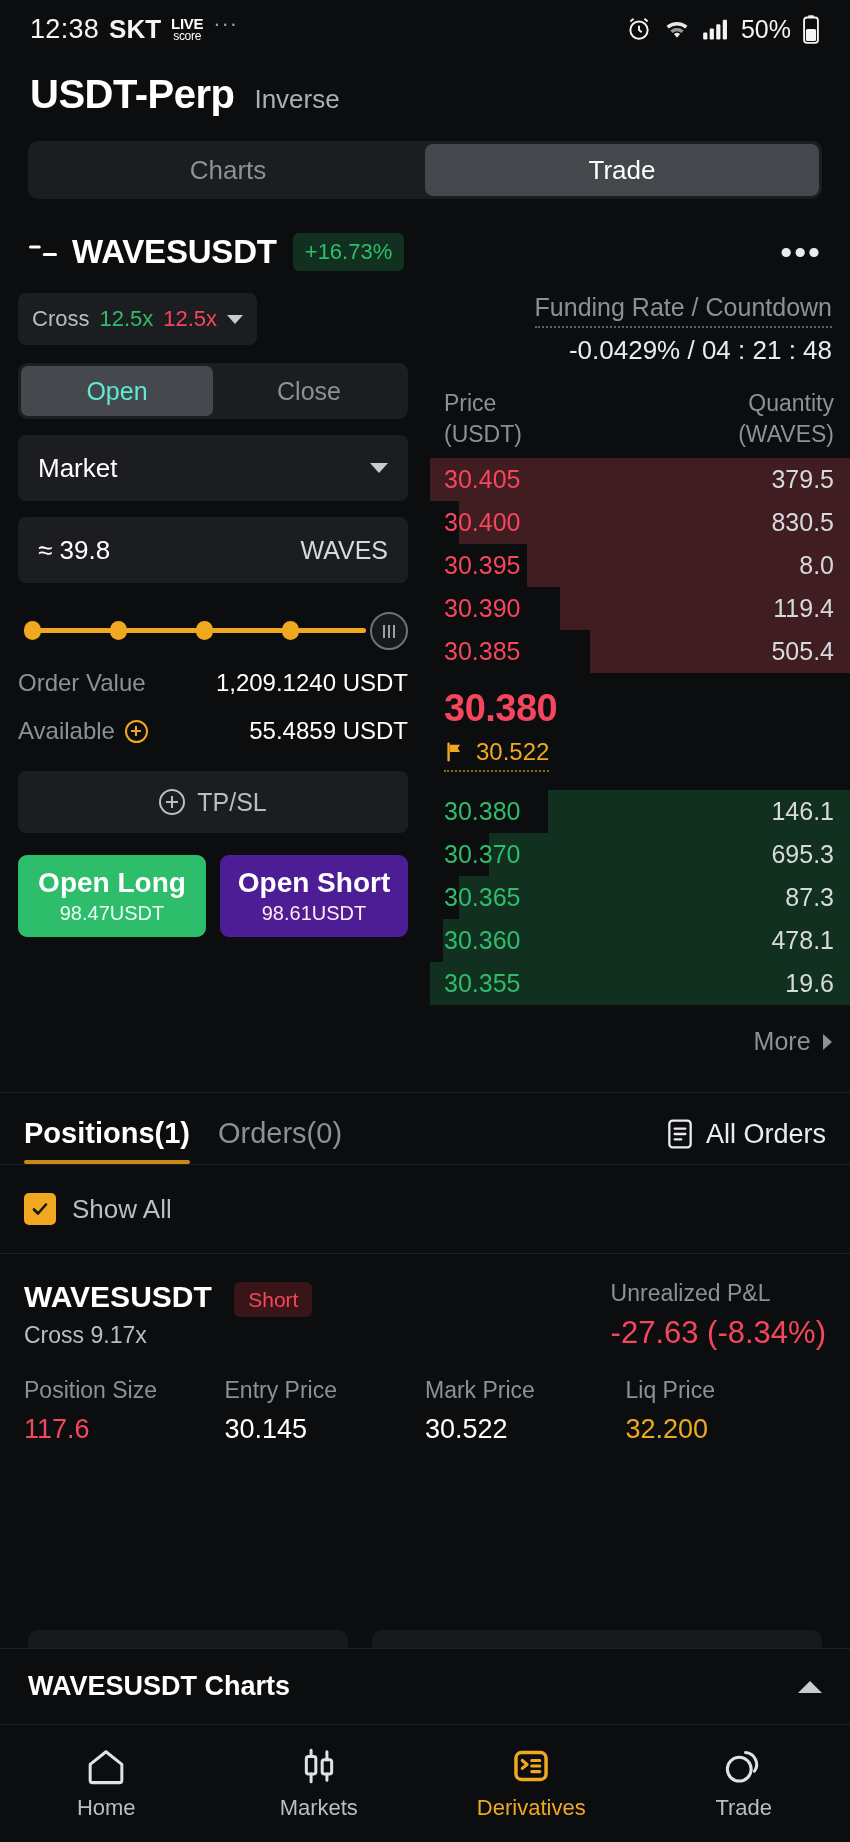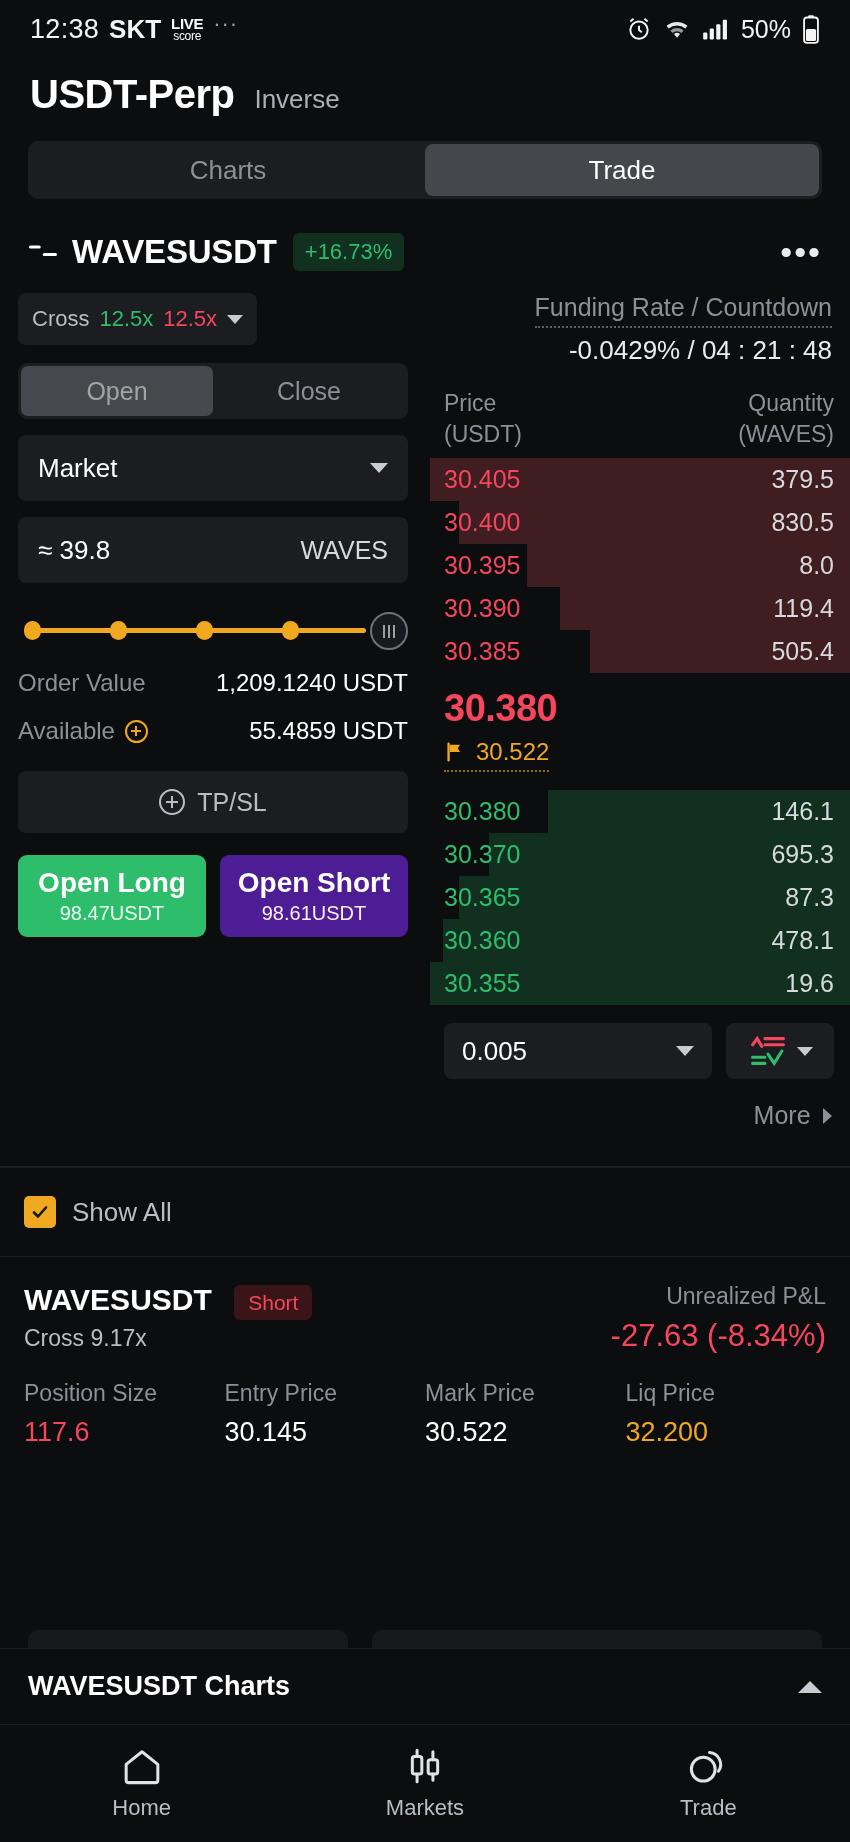--- a/index.html
+++ b/index.html
@@ -73,21 +73,21 @@
   .lev .r { color: #f6465d; }
   .caret { width:0;height:0;border-left:9px solid transparent;border-right:9px solid transparent;border-top:10px solid #c6ccd2; }
   .caret.sm { border-left-width:8px;border-right-width:8px;border-top-width:9px; }
 
   
   .oc {
     margin-top: 18px; height: 56px; background: #1b1d20; border-radius: 9px;
     display: flex; padding: 3px;
   }
   .oc-item { flex:1; display:flex;align-items:center;justify-content:center;font-size:25px;color:#8b9198;border-radius:7px;}
-  .oc-item.active { background:#45484d; color:#a3a3a3; }
+  .oc-item.active { background:#45484d; color:#5eead4; }
 
   
   .field {
     margin-top: 16px; height: 66px; background:#1b1d20; border-radius:8px;
     display:flex;align-items:center;padding:0 20px; font-size:26px; color:#fff;
   }
   .field .right-lbl { margin-left:auto; color:#d6dade; font-size:25px; }
   .field .ca { margin-left:auto; }
 
   
@@ -195,21 +195,21 @@
   .showall { display:flex; align-items:center; gap:16px; padding:28px 24px; }
   .cbox { width:32px;height:32px;border-radius:5px;background:#f0a821;display:flex;align-items:center;justify-content:center;}
   .showall span { font-size:26px;color:#b8bec5; }
 
   .poscard { border-top:1px solid #1d1f22; padding:26px 24px 0; }
   .pc-top { display:flex; align-items:flex-start; }
   .pc-sym { font-size:30px;font-weight:700;color:#fff; }
   .pc-side { margin-left:18px; background:#3a1518; color:#f6465d; font-size:21px;
              padding:6px 14px; border-radius:6px; }
   .pc-lev { font-size:23px; color:#b8bec5; margin-top:8px; }
-  .pc-pnl { margin-left:auto; text-align:right; }
+  .pc-pnl { margin-left:auto; text-align:left; }
   .pc-pnl .l { font-size:23px; color:#8b9198; }
   .pc-pnl .v { font-size:31px; color:#f6465d; margin-top:8px; }
   .pc-grid { display:flex; margin-top:26px; }
   .pc-col { flex:1; }
   .pc-col.c2,.pc-col.c3 { text-align:left; }
   .pc-col.c4 { }
   .pc-col .l { font-size:23px;color:#8b9198; }
   .pc-col .v { font-size:27px;color:#fff;margin-top:10px; }
   .pc-col.c1 .v { color:#f6465d; }
   .pc-col.c4 .v { color:#f0a821; }
@@ -455,44 +455,40 @@
           <span class="ob-price">30.360</span>
           <span class="ob-qty">478.1</span>
         </div>
         <div class="ob-row bid">
           <div class="ob-bar bid" style="width:100%"></div>
           <span class="ob-price">30.355</span>
           <span class="ob-qty">19.6</span>
         </div>
       </div>
 
-      <div class="ob-tools">
-        <div class="tick">
-          <span>0.005</span>
-          <span class="caret"></span>
-        </div>
-        <div class="depthbtn">
-          <svg width="42" height="34" viewBox="0 0 26 22" fill="none" stroke-width="2" stroke-linecap="round">
-            <path d="M3 7l3-4 3 5" stroke="#f6465d"></path>
-            <path d="M11 3h12M11 7h12" stroke="#f6465d"></path>
-            <path d="M3 15h8M3 19h8" stroke="#2ebd6b"></path>
-            <path d="M13 13l4 6 5-8" stroke="#2ebd6b"></path>
-          </svg>
-          <span class="caret sm"></span>
-        </div>
-      </div>
 
       <div class="more-row">
         <span>More</span>
         <span class="tri"></span>
       </div>
     </div>
   </div>
 
   <div class="sep"></div>
+  <div class="postabs">
+    <div class="ptab active">Positions(1)</div>
+    <div class="ptab">Orders(0)</div>
+    <div class="allorders">
+      <svg width="28" height="32" viewBox="0 0 20 24" fill="none" stroke="#eaecef" stroke-width="1.7">
+        <rect x="2" y="2" width="16" height="20" rx="2.5"></rect>
+        <path d="M6 8h8M6 12h8M6 16h5" stroke-linecap="round"></path>
+      </svg>
+      <span>All Orders</span>
+    </div>
+  </div>
   <div class="postabs-sep"></div>
 
   <div class="showall">
     <span class="cbox">
       <svg width="20" height="20" viewBox="0 0 20 20" fill="none" stroke="#161616" stroke-width="2.6" stroke-linecap="round" stroke-linejoin="round">
         <path d="M4 10.5l4 4 8-9"></path>
       </svg>
     </span>
     <span>Show All</span>
   </div>
@@ -546,20 +542,28 @@
     </div>
     <div class="nav-item">
       <svg width="42" height="38" viewBox="0 0 26 24" fill="none" stroke="#dfe3e7" stroke-width="1.9" stroke-linecap="round">
         <rect x="5" y="6" width="6" height="11" rx="1.4"></rect>
         <path d="M8 2v4M8 17v5"></path>
         <rect x="15" y="8" width="6" height="9" rx="1.4"></rect>
         <path d="M18 3v5M18 17v4"></path>
       </svg>
       <span class="lbl">Markets</span>
     </div>
+    <div class="nav-item active">
+      <svg width="42" height="38" viewBox="0 0 26 24" fill="none">
+        <rect x="3.5" y="3.5" width="19" height="17" rx="3.5" stroke="#f0a821" stroke-width="2.2"></rect>
+        <path d="M7.5 8.5l3 2.5-3 2.5" stroke="#f0a821" stroke-width="2" stroke-linecap="round" stroke-linejoin="round"></path>
+        <path d="M13.5 8.5h5M13.5 12h5M13.5 15.5h5" stroke="#f0a821" stroke-width="2" stroke-linecap="round"></path>
+      </svg>
+      <span class="lbl">Derivatives</span>
+    </div>
     <div class="nav-item">
       <svg width="42" height="38" viewBox="0 0 26 24" fill="none" stroke="#dfe3e7" stroke-width="1.9" stroke-linecap="round">
         <circle cx="10" cy="14" r="7.5"></circle>
         <path d="M14 3.5a7.5 7.5 0 015.6 11.8"></path>
       </svg>
       <span class="lbl">Trade</span>
     </div>
   </div>
 
 </div>

